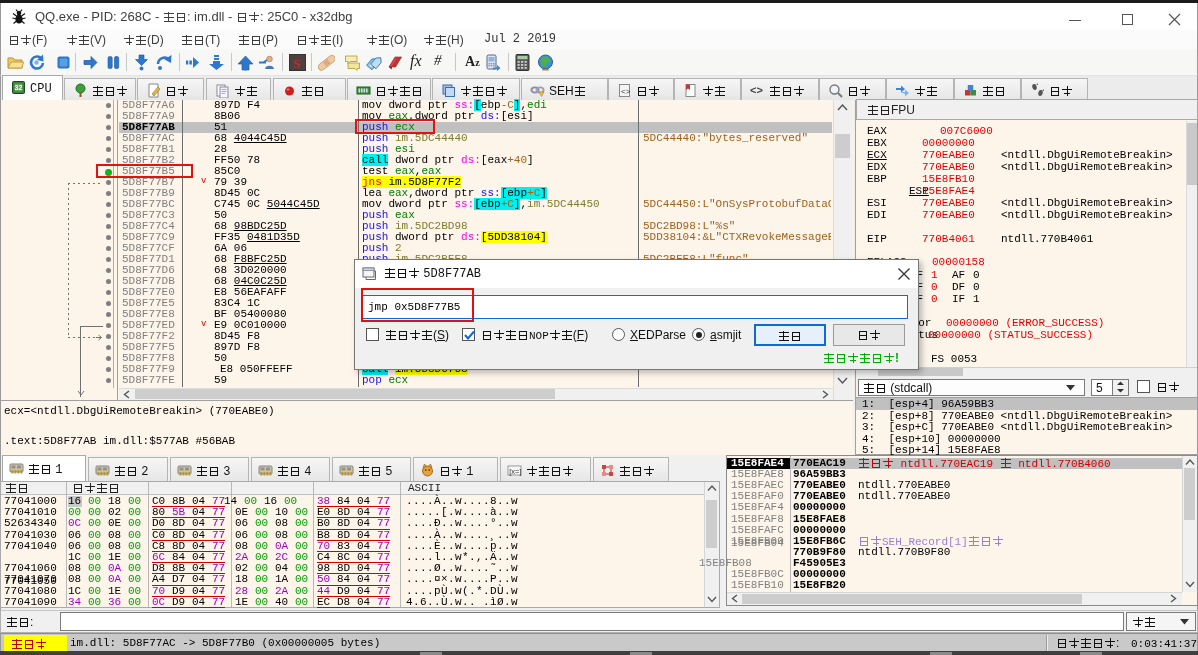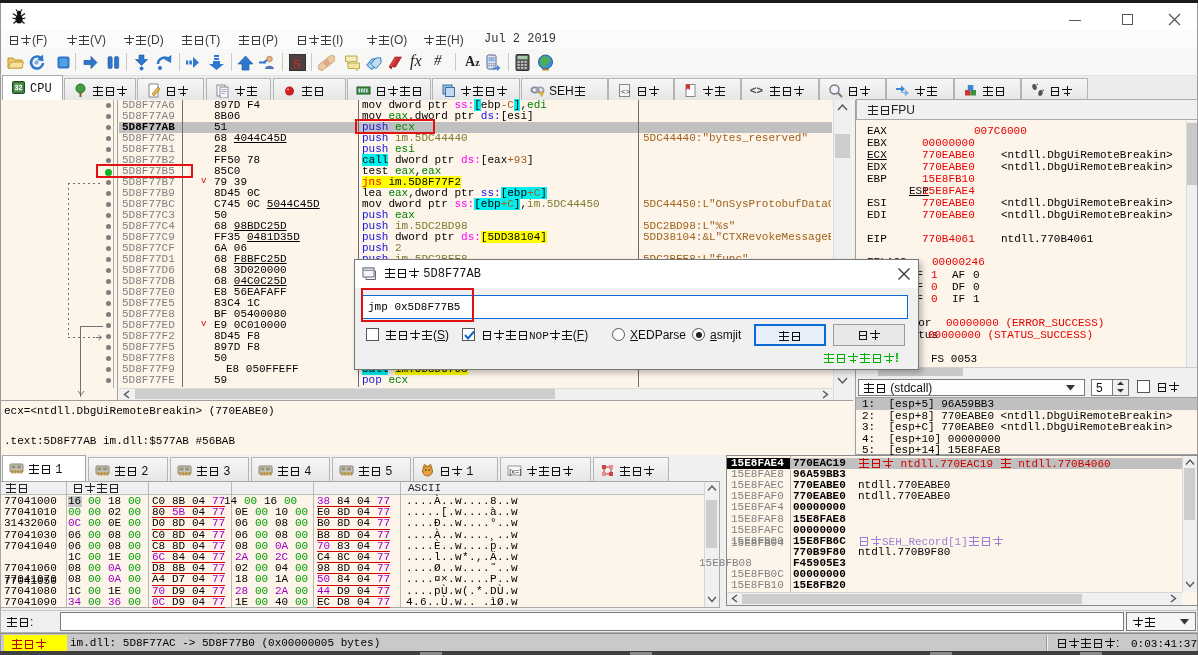--- a/index.html
+++ b/index.html
@@ -17,20 +17,21 @@
 </style></head><body>
 <div class="a" style="left:0;top:0;width:1198px;height:3px;background:#1b1b1b"></div>
 <div class="a" style="left:0;top:3px;width:1198px;height:27px;background:#fff;border-left:1px solid #999;border-right:1px solid #999">
 <svg class="a" style="left:9px;top:5px" width="18" height="18" viewBox="0 0 18 18">
 <ellipse cx="9" cy="11" rx="3.6" ry="4.6" fill="#111"></ellipse>
       <circle cx="9" cy="5" r="2.3" fill="#111"></circle>
 <g stroke="#111" stroke-width="1.2" fill="none">
 <path d="M6.5 8 L3 5.5 M6.5 11 L2.5 10 M6.5 13 L3.5 15.5 M11.5 8 L15 5.5 M11.5 11 L15.5 10 M11.5 13 L14.5 15.5 M7.5 3.5 L6 1.5 M10.5 3.5 L12 1.5"></path>
       </g>
     </svg>
+<div class="a" style="left:34px;top:6px;font-size:13px;color:#404040">QQ.exe - PID: 268C - <i class="z"></i><i class="zb"></i>: im.dll - <i class="zb"></i><i class="zc"></i>: 25C0 - x32dbg</div>
 <div class="a" style="left:1068px;top:17px;width:12px;height:1px;background:#555"></div>
 <div class="a" style="left:1121px;top:11px;width:11px;height:11px;border:1px solid #555"></div>
 <svg class="a" style="left:1167px;top:10px" width="13" height="13">
       <path d="M1 1 L12 12 M12 1 L1 12" stroke="#555" stroke-width="1.2"></path>
     </svg>
 </div>
 <div class="a" style="left:0;top:30px;width:1198px;height:19px;background:#fbfbfb;border-left:1px solid #999;border-right:1px solid #999">
 <div class="a" style="left:7px;top:3px;color:#3c3c3c"><i class="zb"></i><i class="zc"></i>(F)</div>
 <div class="a" style="left:65px;top:3px;color:#3c3c3c"><i class="zc"></i><i class="z"></i>(V)</div>
 <div class="a" style="left:122px;top:3px;color:#3c3c3c"><i class="zc"></i><i class="z"></i>(D)</div>
@@ -260,21 +261,21 @@
 <div class="a mono" style="left:362px;top:122.3px;color:#000"><span style="color:#1414e6;">push</span> <span style="color:#008000;">ecx</span></div>
 <div class="a mono" style="left:122px;top:133.3px;color:#808080;">5D8F77AC</div>
 <div class="a mono" style="left:214px;top:133.3px;color:#000">68 <span style="color:#000;text-decoration:underline;">4044C45D</span></div>
 <div class="a mono" style="left:362px;top:133.3px;color:#000"><span style="color:#1414e6;">push</span> <span style="color:#7f7a2e;">im.5DC44440</span></div>
 <div class="a mono" style="left:643px;top:133.3px;color:#a0621c;width:188px;overflow:hidden">5DC44440:"bytes_reserved"</div>
 <div class="a mono" style="left:122px;top:144.3px;color:#808080;">5D8F77B1</div>
 <div class="a mono" style="left:214px;top:144.3px;color:#000">28</div>
 <div class="a mono" style="left:362px;top:144.3px;color:#000"><span style="color:#1414e6;">push</span> <span style="color:#008000;">esi</span></div>
 <div class="a mono" style="left:122px;top:155.3px;color:#808080;">5D8F77B2</div>
 <div class="a mono" style="left:214px;top:155.3px;color:#000">FF50 78</div>
-<div class="a mono" style="left:362px;top:155.3px;color:#000"><span style="color:#000;background:#00f0f0;">call</span> dword ptr <span style="color:#ff00ff;">ds:</span>[eax<span style="color:#a0621c;">+93</span>]</div>
+<div class="a mono" style="left:362px;top:155.3px;color:#000"><span style="color:#000;background:#00f0f0;">call</span> dword ptr <span style="color:#ff00ff;">ds:</span>[eax<span style="color:#a0621c;">+40</span>]</div>
 <div class="a mono" style="left:122px;top:166.3px;color:#808080;">5D8F77B5</div>
 <div class="a mono" style="left:214px;top:166.3px;color:#000">85C0</div>
 <div class="a mono" style="left:362px;top:166.3px;color:#000">test <span style="color:#008000;">eax</span>,<span style="color:#008000;">eax</span></div>
 <div class="a mono" style="left:122px;top:177.3px;color:#808080;">5D8F77B7</div>
 <div class="a mono" style="left:214px;top:177.3px;color:#000">79 39</div>
 <div class="a mono" style="left:362px;top:177.3px;color:#000"><span style="color:#ff0000;background:#ffff00;">jns</span><span style="color:#000;background:#ffff00;"> im.5D8F77F2</span></div>
 <div class="a mono" style="left:122px;top:188.3px;color:#808080;">5D8F77B9</div>
 <div class="a mono" style="left:214px;top:188.3px;color:#000">8D45 0C</div>
 <div class="a mono" style="left:362px;top:188.3px;color:#000">lea <span style="color:#008000;">eax</span>,dword ptr <span style="color:#1414e6;">ss:</span><span style="color:#000;background:#00f0f0;">[ebp</span><span style="color:#a0621c;background:#00f0f0;">+C</span><span style="color:#000;background:#00f0f0;">]</span></div>
 <div class="a mono" style="left:122px;top:199.3px;color:#808080;">5D8F77BC</div>
@@ -320,21 +321,21 @@
 <div class="a mono" style="left:122px;top:331.3px;color:#808080;">5D8F77F2</div>
 <div class="a mono" style="left:214px;top:331.3px;color:#000">8D45 F8</div>
 <div class="a mono" style="left:362px;top:331.3px;color:#000">lea eax,dword ptr ss:[ebp-8]</div>
 <div class="a mono" style="left:122px;top:342.3px;color:#808080;">5D8F77F5</div>
 <div class="a mono" style="left:214px;top:342.3px;color:#000">897D F8</div>
 <div class="a mono" style="left:362px;top:342.3px;color:#000">mov dword ptr ss:[ebp-8],edi</div>
 <div class="a mono" style="left:122px;top:353.3px;color:#808080;">5D8F77F8</div>
 <div class="a mono" style="left:214px;top:353.3px;color:#000">50</div>
 <div class="a mono" style="left:362px;top:353.3px;color:#000"><span style="color:#1414e6;">push</span> eax</div>
 <div class="a mono" style="left:122px;top:364.3px;color:#808080;">5D8F77F9</div>
-<div class="a mono" style="left:226px;top:364.3px;color:#000">E8 050FFEFF</div>
+<div class="a mono" style="left:220px;top:364.3px;color:#000">E8 050FFEFF</div>
 <div class="a mono" style="left:362px;top:364.3px;color:#000"><span style="color:#000;background:#00f0f0;">call</span> <span style="color:#000;background:#ffff00;">im.5D8D6763</span></div>
 <div class="a mono" style="left:122px;top:375.3px;color:#808080;">5D8F77FE</div>
 <div class="a mono" style="left:214px;top:375.3px;color:#000">59</div>
 <div class="a mono" style="left:362px;top:375.3px;color:#000"><span style="color:#1414e6;">pop</span> <span style="color:#008000;">ecx</span></div>
 <div class="a mono" style="left:201px;top:176.3px;color:#e00000;font-size:9px">v</div>
 <div class="a mono" style="left:201px;top:319.3px;color:#e00000;font-size:9px">v</div>
 <div class="a" style="left:105.5px;top:103.3px;width:5px;height:5px;border-radius:50%;background:#7e7e7e"></div>
 <div class="a" style="left:105.5px;top:114.3px;width:5px;height:5px;border-radius:50%;background:#7e7e7e"></div>
 <div class="a" style="left:105.5px;top:125.3px;width:5px;height:5px;border-radius:50%;background:#7e7e7e"></div>
 <div class="a" style="left:105.5px;top:136.3px;width:5px;height:5px;border-radius:50%;background:#7e7e7e"></div>
@@ -390,21 +391,21 @@
 <div class="a" style="left:833px;top:100px;width:19px;height:300px;background:#f0f0f0;border-left:1px solid #dcdcdc"></div>
 <svg class="a" style="left:837px;top:104px" width="11" height="8">
     <path d="M1 6 L5.5 1 L10 6" stroke="#555" fill="none" stroke-width="1.4"></path>
   </svg>
 <svg class="a" style="left:837px;top:377px" width="11" height="8">
     <path d="M1 1 L5.5 6 L10 1" stroke="#555" fill="none" stroke-width="1.4"></path>
   </svg>
 <div class="a" style="left:835px;top:134px;width:15px;height:24px;background:#cdcdcd"></div>
 <div class="a" style="left:856px;top:99px;width:342px;height:21px;background:#f0f0f0;border:1px solid #a8a8a8;padding:3px 0 0 10px;color:#222"><i class="z"></i><i class="zb"></i>FPU</div>
 <div class="a mono" style="left:867px;top:126px"><span style="color:#000;">EAX</span></div>
-<div class="a mono" style="left:974px;top:126px;color:#e60000">007C6000</div>
+<div class="a mono" style="left:940px;top:126px;color:#e60000">007C6000</div>
 <div class="a mono" style="left:867px;top:138px"><span style="color:#000;">EBX</span></div>
 <div class="a mono" style="left:922px;top:138px;color:#e60000">00000000</div>
 <div class="a mono" style="left:867px;top:150px"><span style="color:#000;text-decoration:underline;">ECX</span></div>
 <div class="a mono" style="left:922px;top:150px;color:#e60000">770EABE0</div>
 <div class="a mono" style="left:1001px;top:150px;color:#000">&lt;ntdll.DbgUiRemoteBreakin&gt;</div>
 <div class="a mono" style="left:867px;top:162px"><span style="color:#000;">EDX</span></div>
 <div class="a mono" style="left:922px;top:162px;color:#e60000">770EABE0</div>
 <div class="a mono" style="left:1001px;top:162px;color:#000">&lt;ntdll.DbgUiRemoteBreakin&gt;</div>
 <div class="a mono" style="left:867px;top:174px"><span style="color:#000;">EBP</span></div>
 <div class="a mono" style="left:922px;top:174px;color:#e60000">15E8FB10</div>
@@ -413,21 +414,21 @@
 <div class="a mono" style="left:867px;top:198px"><span style="color:#000;">ESI</span></div>
 <div class="a mono" style="left:922px;top:198px;color:#e60000">770EABE0</div>
 <div class="a mono" style="left:1001px;top:198px;color:#000">&lt;ntdll.DbgUiRemoteBreakin&gt;</div>
 <div class="a mono" style="left:867px;top:210px"><span style="color:#000;">EDI</span></div>
 <div class="a mono" style="left:922px;top:210px;color:#e60000">770EABE0</div>
 <div class="a mono" style="left:1001px;top:210px;color:#000">&lt;ntdll.DbgUiRemoteBreakin&gt;</div>
 <div class="a mono" style="left:867px;top:234px"><span style="color:#000;">EIP</span></div>
 <div class="a mono" style="left:922px;top:234px;color:#e60000">770B4061</div>
 <div class="a mono" style="left:1001px;top:234px;color:#000">ntdll.770B4061</div>
 <div class="a mono" style="left:867px;top:257px">EFLAGS</div>
-<div class="a mono" style="left:932px;top:257px;color:#e60000">00000246</div>
+<div class="a mono" style="left:932px;top:257px;color:#e60000">00000158</div>
 <div class="a mono" style="left:867px;top:270px">ZF</div>
 <div class="a mono" style="left:890px;top:270px;color:#e60000">1</div>
 <div class="a mono" style="left:910px;top:270px">PF</div>
 <div class="a mono" style="left:931px;top:270px;color:#e60000">1</div>
 <div class="a mono" style="left:952px;top:270px">AF</div>
 <div class="a mono" style="left:973px;top:270px">0</div>
 <div class="a mono" style="left:867px;top:282px">OF</div>
 <div class="a mono" style="left:890px;top:282px;color:#e60000">0</div>
 <div class="a mono" style="left:910px;top:282px">SF</div>
 <div class="a mono" style="left:931px;top:282px;color:#e60000">0</div>
@@ -456,21 +457,21 @@
   </svg>
 <div class="a" style="left:1091px;top:379px;width:38px;height:17px;background:#fff;border:1px solid #7a7a7a;padding:1px 0 0 4px;color:#111">5</div>
 <div class="a" style="left:1112px;top:379px;width:17px;height:17px;background:#f0f0f0;border:1px solid #7a7a7a"></div>
 <svg class="a" style="left:1116px;top:381px" width="9" height="13">
     <path d="M1 4 L4.5 0.5 L8 4 Z M1 8 L8 8 L4.5 11.5 Z" fill="#333"></path>
   </svg>
 <div class="a" style="left:1137px;top:380px;width:13px;height:13px;background:#fff;border:1px solid #555"></div>
 <div class="a" style="left:1156px;top:380px;color:#111"><i class="zb"></i><i class="zc"></i></div>
 <div class="a" style="left:855px;top:397px;width:343px;height:58px;background:#fdf4ea;border:1px solid #a0a0a0;border-right:1px solid #999;overflow:hidden"></div>
 <div class="a" style="left:856px;top:398px;width:341px;height:11.5px;background:#c0c0c0"></div>
-<div class="a mono" style="left:862px;top:399.0px;color:#000">1:  [esp+5] 96A59BB3</div>
+<div class="a mono" style="left:862px;top:399.0px;color:#000">1:  [esp+4] 96A59BB3</div>
 <div class="a mono" style="left:862px;top:410.6px;color:#000">2:  [esp+8] 770EABE0 &lt;ntdll.DbgUiRemoteBreakin&gt;</div>
 <div class="a mono" style="left:862px;top:422.2px;color:#000">3:  [esp+C] 770EABE0 &lt;ntdll.DbgUiRemoteBreakin&gt;</div>
 <div class="a mono" style="left:862px;top:433.8px;color:#000">4:  [esp+10] 00000000</div>
 <div class="a mono" style="left:862px;top:445.4px;color:#000">5:  [esp+14] 15E8FAE8</div>
 <div class="a" style="left:0;top:400px;width:853px;height:55px;background:#fdf4ea;border-top:1px solid #a0a0a0;border-left:1px solid #999"></div>
 <div class="a mono" style="left:4px;top:406px;color:#000">ecx=&lt;ntdll.DbgUiRemoteBreakin&gt; (770EABE0)</div>
 <div class="a mono" style="left:4px;top:436px;color:#000">.text:5D8F77AB im.dll:$577AB #56BAB</div>
 <div class="a" style="left:0;top:455px;width:1198px;height:155px;background:#f0f0f0;border-left:1px solid #999;border-right:1px solid #999"></div>
 <div class="a" style="left:2px;top:455px;width:84px;height:26px;background:#fff;border:1px solid #a9a9a9;border-bottom:none;z-index:3;padding:5px 0 0 6px;white-space:nowrap;color:#111"><svg width="15" height="15" viewBox="0 0 15 15" style="vertical-align:-3px;margin-right:4px">
       <rect x="1" y="3" width="13" height="8" rx="1" fill="#c9c2b8" stroke="#8a8578"></rect>
@@ -570,21 +571,21 @@
 <div class="a mono" style="left:152px;top:496.0px"><span style="display:inline-block;background:linear-gradient(#d40000,#d40000) 0 10.2px/73px 1.6px no-repeat"><span style="display:inline-block;width:20px;color:#000">C0</span><span style="display:inline-block;width:20px;color:#000">8B</span><span style="display:inline-block;width:20px;color:#000">04</span><span style="display:inline-block;width:20px;color:#a000c8">77</span></span></div>
 <div class="a mono" style="left:224px;top:496.0px"><span style="display:inline-block;width:20px;color:#000">14</span><span style="display:inline-block;width:20px;color:#00a000">00</span><span style="display:inline-block;width:20px;color:#000">16</span><span style="display:inline-block;width:20px;color:#00a000">00</span></div>
 <div class="a mono" style="left:317px;top:496.0px"><span style="display:inline-block;background:linear-gradient(#d40000,#d40000) 0 10.2px/73px 1.6px no-repeat"><span style="display:inline-block;width:20px;color:#a000c8">38</span><span style="display:inline-block;width:20px;color:#000">84</span><span style="display:inline-block;width:20px;color:#000">04</span><span style="display:inline-block;width:20px;color:#a000c8">77</span></span></div>
 <div class="a mono" style="left:406px;top:496.0px;color:#000;letter-spacing:0.4px">....À..w....8..w</div>
 <div class="a mono" style="left:4px;top:507.2px;color:#000">77041010</div>
 <div class="a mono" style="left:68px;top:507.2px"><span style="display:inline-block;width:20px;color:#00a000">00</span><span style="display:inline-block;width:20px;color:#00a000">00</span><span style="display:inline-block;width:20px;color:#000">02</span><span style="display:inline-block;width:20px;color:#00a000">00</span></div>
 <div class="a mono" style="left:152px;top:507.2px"><span style="display:inline-block;background:linear-gradient(#d40000,#d40000) 0 10.2px/73px 1.6px no-repeat"><span style="display:inline-block;width:20px;color:#000">80</span><span style="display:inline-block;width:20px;color:#a000c8">5B</span><span style="display:inline-block;width:20px;color:#000">04</span><span style="display:inline-block;width:20px;color:#a000c8">77</span></span></div>
 <div class="a mono" style="left:235px;top:507.2px"><span style="display:inline-block;width:20px;color:#000">0E</span><span style="display:inline-block;width:20px;color:#00a000">00</span><span style="display:inline-block;width:20px;color:#000">10</span><span style="display:inline-block;width:20px;color:#00a000">00</span></div>
 <div class="a mono" style="left:317px;top:507.2px"><span style="display:inline-block;background:linear-gradient(#d40000,#d40000) 0 10.2px/73px 1.6px no-repeat"><span style="display:inline-block;width:20px;color:#000">E0</span><span style="display:inline-block;width:20px;color:#000">8D</span><span style="display:inline-block;width:20px;color:#000">04</span><span style="display:inline-block;width:20px;color:#a000c8">77</span></span></div>
 <div class="a mono" style="left:406px;top:507.2px;color:#000;letter-spacing:0.4px">.....[.w....à..w</div>
-<div class="a mono" style="left:4px;top:518.4px;color:#000">31432060</div>
+<div class="a mono" style="left:4px;top:518.4px;color:#000">52634340</div>
 <div class="a mono" style="left:68px;top:518.4px"><span style="display:inline-block;width:20px;color:#a000c8">0C</span><span style="display:inline-block;width:20px;color:#00a000">00</span><span style="display:inline-block;width:20px;color:#000">0E</span><span style="display:inline-block;width:20px;color:#00a000">00</span></div>
 <div class="a mono" style="left:152px;top:518.4px"><span style="display:inline-block;background:linear-gradient(#d40000,#d40000) 0 10.2px/73px 1.6px no-repeat"><span style="display:inline-block;width:20px;color:#000">D0</span><span style="display:inline-block;width:20px;color:#000">8D</span><span style="display:inline-block;width:20px;color:#000">04</span><span style="display:inline-block;width:20px;color:#a000c8">77</span></span></div>
 <div class="a mono" style="left:235px;top:518.4px"><span style="display:inline-block;width:20px;color:#000">06</span><span style="display:inline-block;width:20px;color:#00a000">00</span><span style="display:inline-block;width:20px;color:#000">08</span><span style="display:inline-block;width:20px;color:#00a000">00</span></div>
 <div class="a mono" style="left:317px;top:518.4px"><span style="display:inline-block;background:linear-gradient(#d40000,#d40000) 0 10.2px/73px 1.6px no-repeat"><span style="display:inline-block;width:20px;color:#000">B0</span><span style="display:inline-block;width:20px;color:#000">8D</span><span style="display:inline-block;width:20px;color:#000">04</span><span style="display:inline-block;width:20px;color:#a000c8">77</span></span></div>
 <div class="a mono" style="left:406px;top:518.4px;color:#000;letter-spacing:0.4px">....Ð..w....°..w</div>
 <div class="a mono" style="left:4px;top:529.6px;color:#000">77041030</div>
 <div class="a mono" style="left:68px;top:529.6px"><span style="display:inline-block;width:20px;color:#000">06</span><span style="display:inline-block;width:20px;color:#00a000">00</span><span style="display:inline-block;width:20px;color:#000">08</span><span style="display:inline-block;width:20px;color:#00a000">00</span></div>
 <div class="a mono" style="left:152px;top:529.6px"><span style="display:inline-block;background:linear-gradient(#d40000,#d40000) 0 10.2px/73px 1.6px no-repeat"><span style="display:inline-block;width:20px;color:#000">C0</span><span style="display:inline-block;width:20px;color:#000">8D</span><span style="display:inline-block;width:20px;color:#000">04</span><span style="display:inline-block;width:20px;color:#a000c8">77</span></span></div>
 <div class="a mono" style="left:235px;top:529.6px"><span style="display:inline-block;width:20px;color:#000">06</span><span style="display:inline-block;width:20px;color:#00a000">00</span><span style="display:inline-block;width:20px;color:#000">08</span><span style="display:inline-block;width:20px;color:#00a000">00</span></div>
 <div class="a mono" style="left:317px;top:529.6px"><span style="display:inline-block;background:linear-gradient(#d40000,#d40000) 0 10.2px/73px 1.6px no-repeat"><span style="display:inline-block;width:20px;color:#000">B8</span><span style="display:inline-block;width:20px;color:#000">8D</span><span style="display:inline-block;width:20px;color:#000">04</span><span style="display:inline-block;width:20px;color:#a000c8">77</span></span></div>

